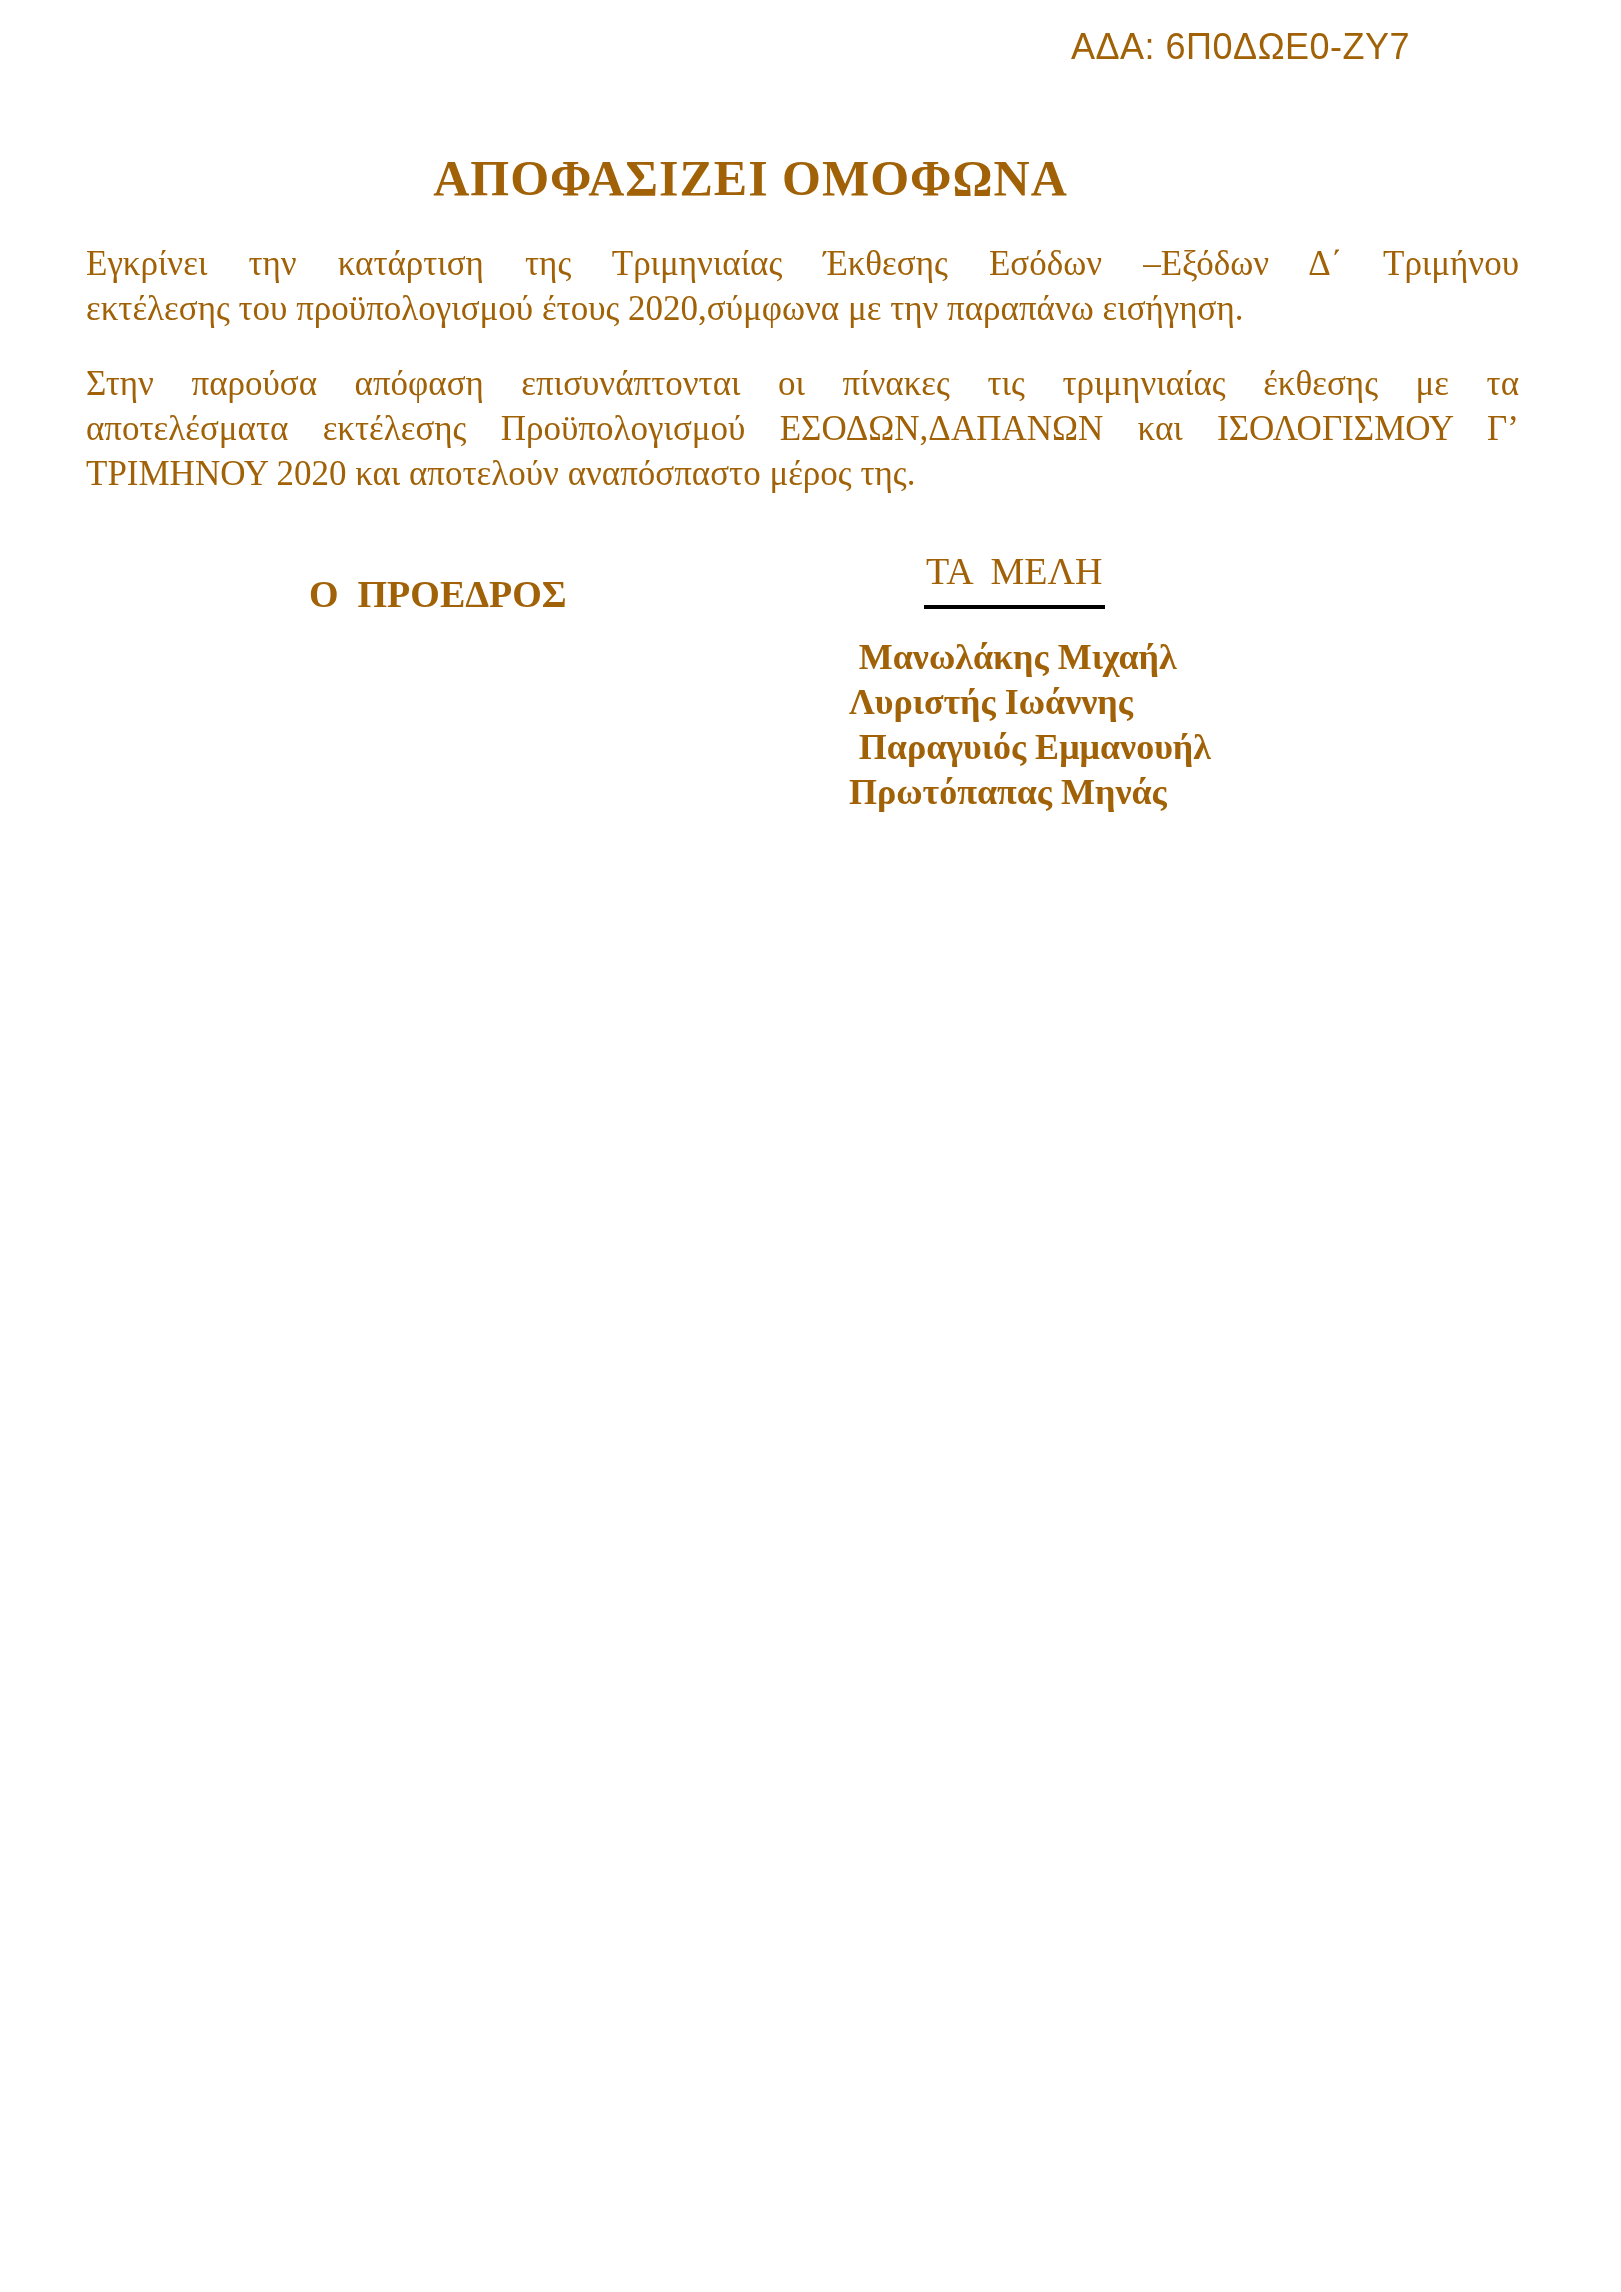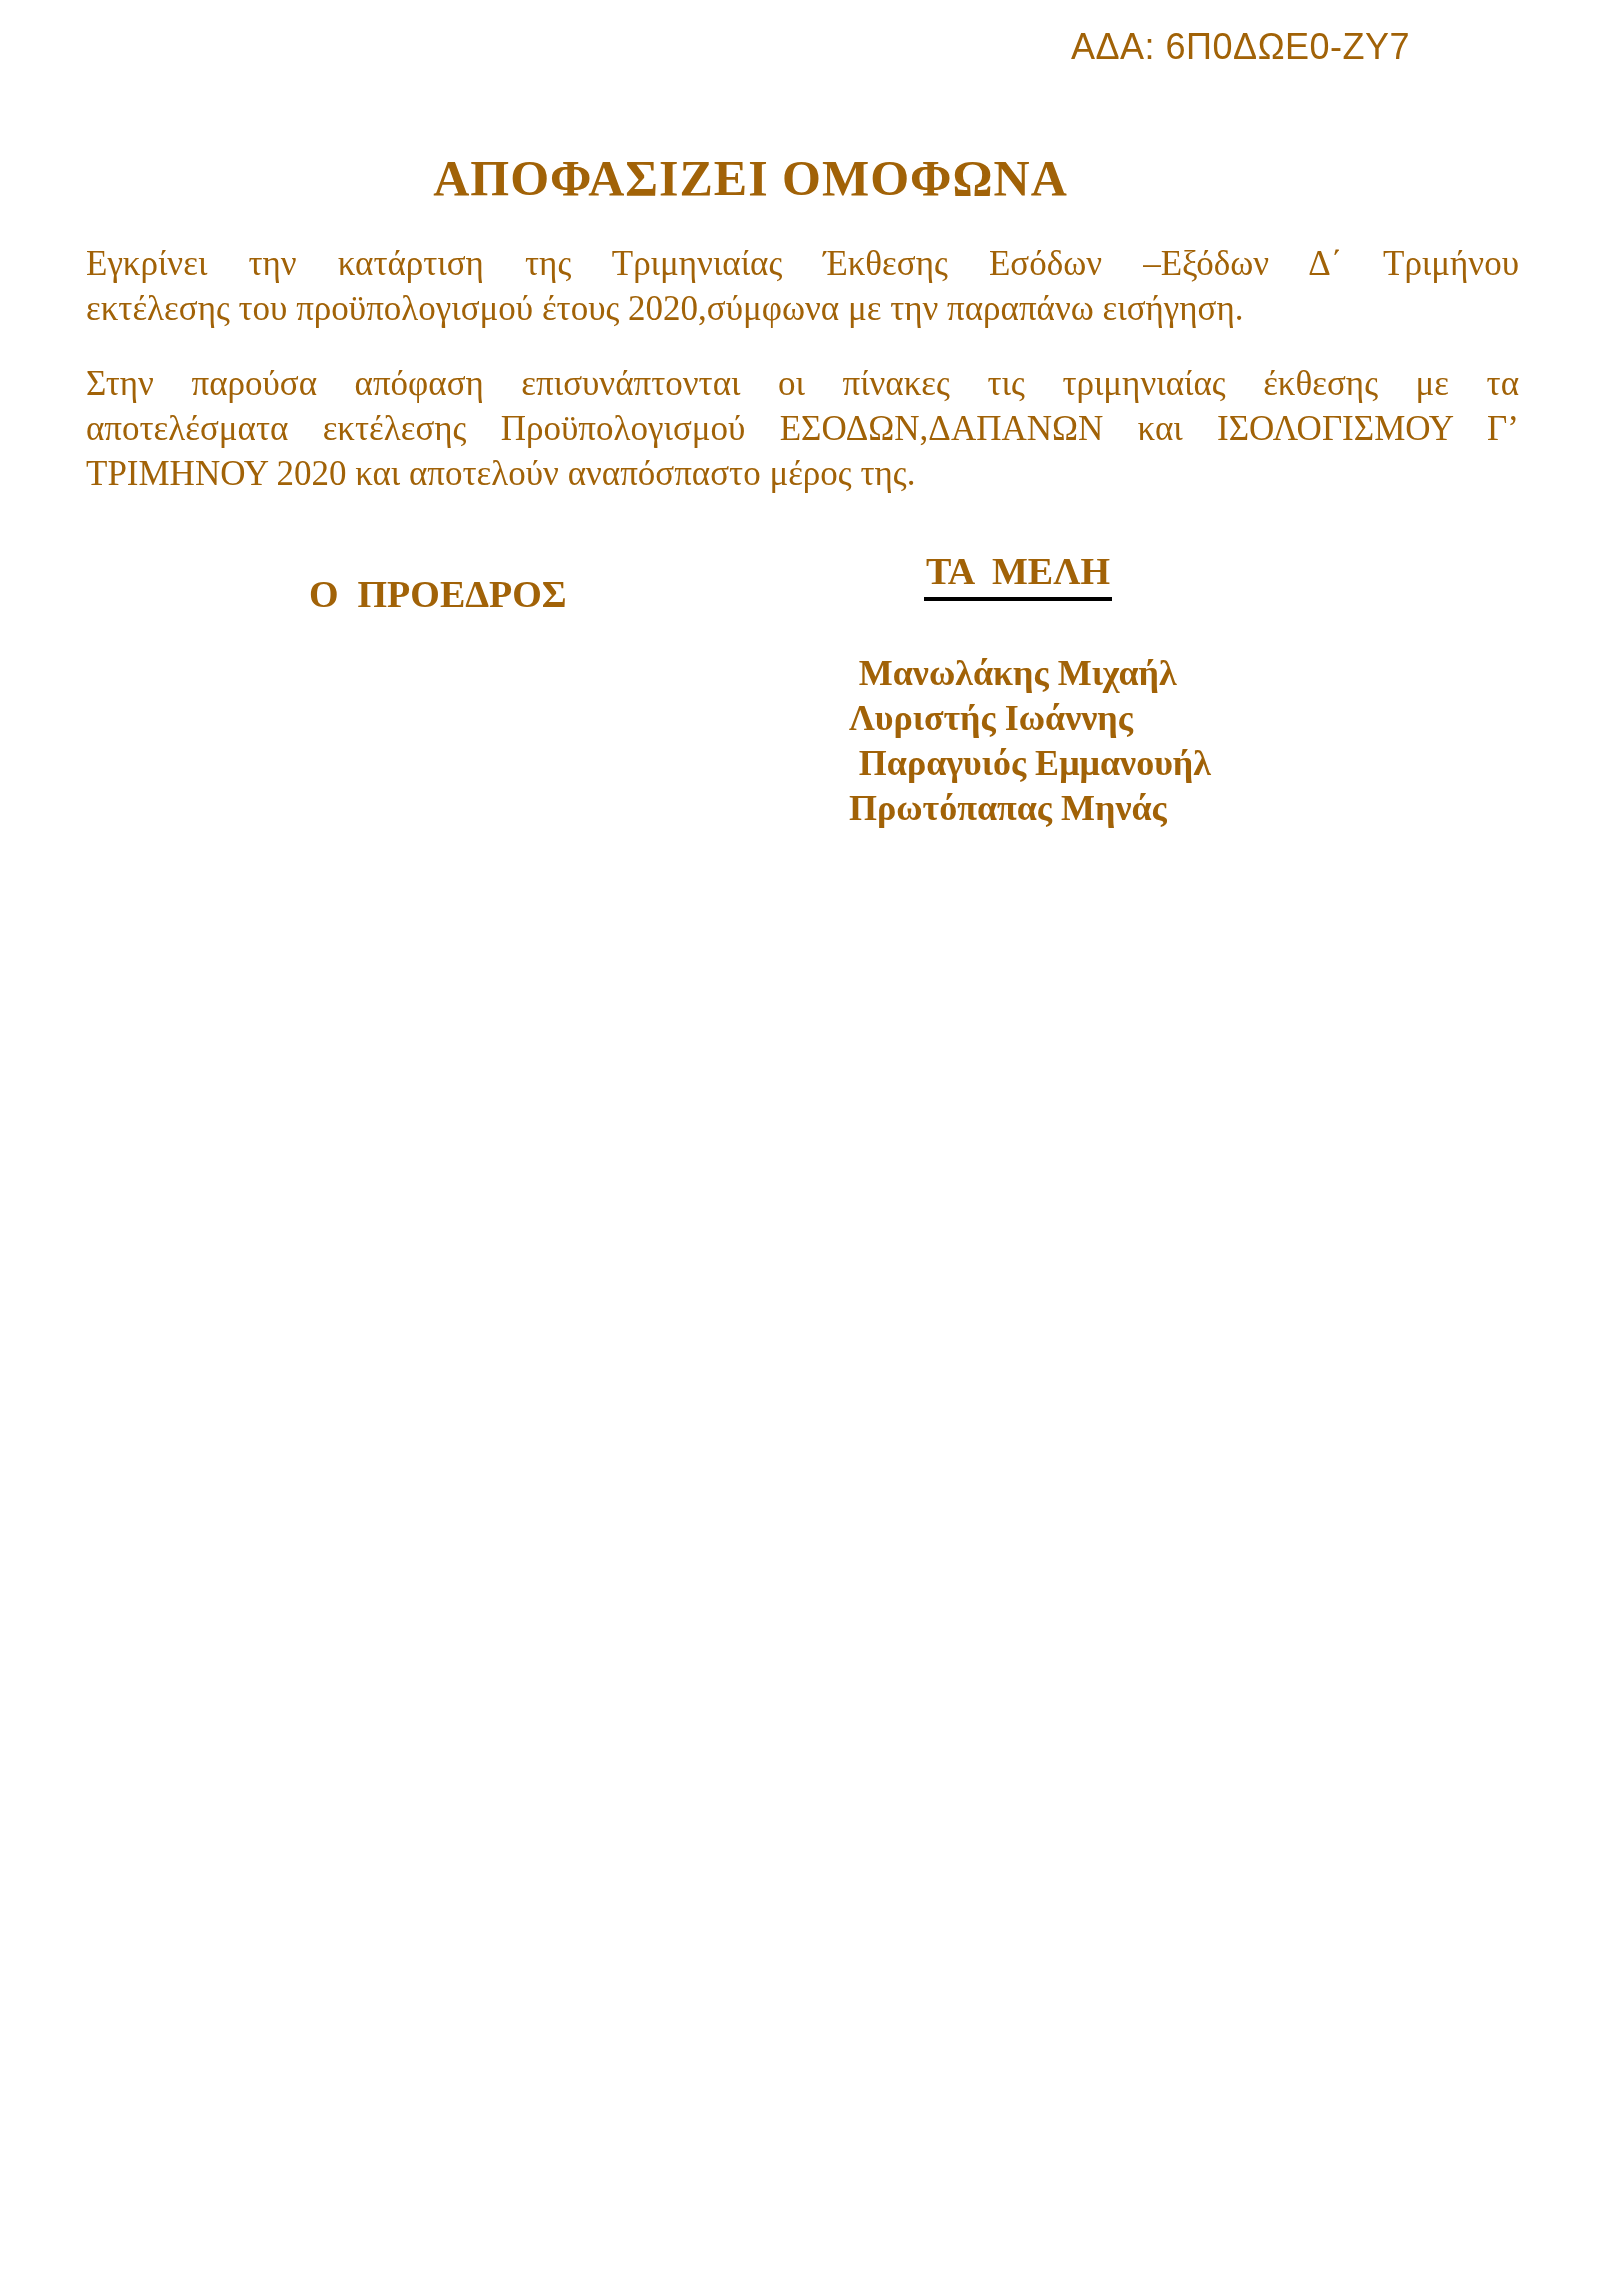--- a/index.html
+++ b/index.html
@@ -63,33 +63,32 @@
     white-space: pre;
   }
   .members-title-wrap {
     position: absolute;
     left: 924px;
     top: 549px;
   }
   .members-title {
     display: inline-block;
     font-size: 38px;
-    font-weight: bold;
+    font-weight: normal;
     white-space: pre;
-    padding: 0 2px 4px 2px;
+    padding: 0 2px 12px 2px;
     border-bottom: 4.9px solid #000000;
   }
   .members-list {
     position: absolute;
     left: 849px;
     top: 635px;
     font-size: 36px;
     font-weight: bold;
     line-height: 45px;
-    margin-top: 16px;
   }
   .members-list .member-line:nth-child(odd) {
     padding-left: 9.8px;
   }
   .president-block {
     position: absolute;
     left: 264px;
     top: 749px;
     width: 359px;
     text-align: center;

